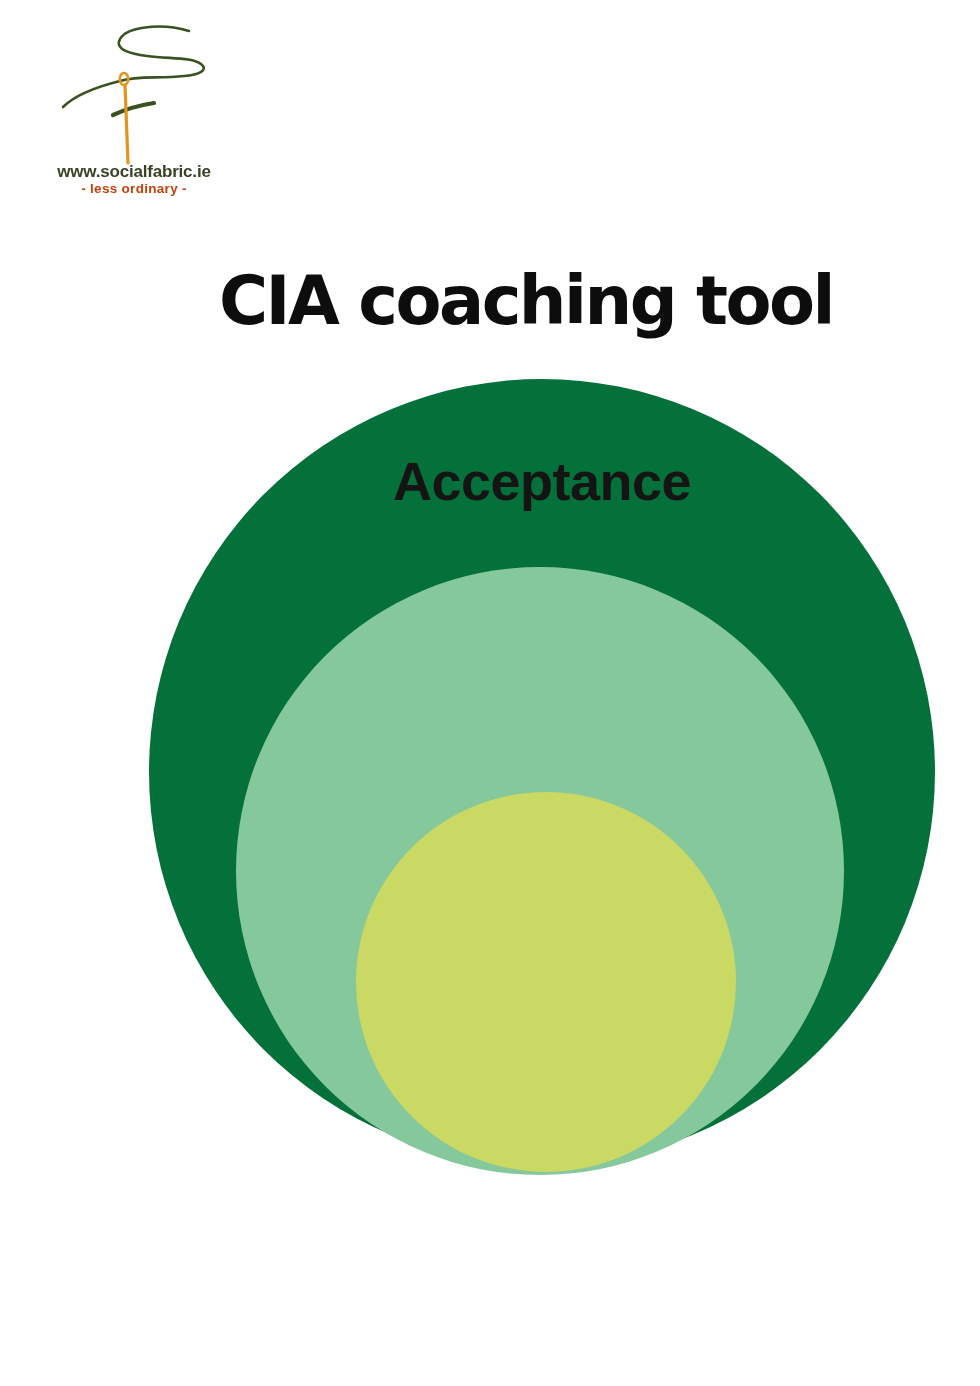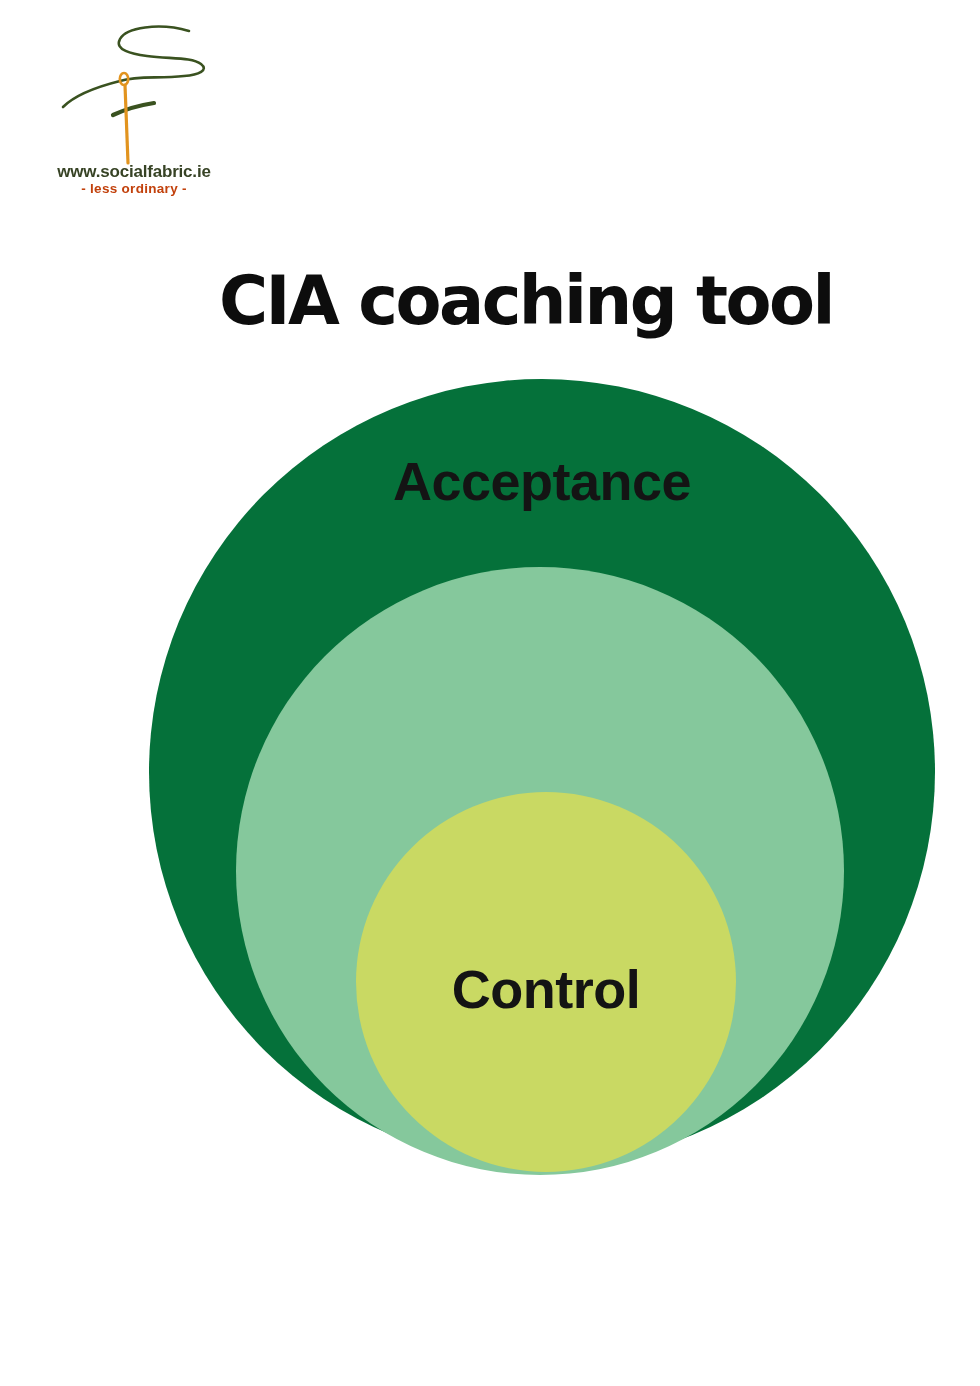--- a/index.html
+++ b/index.html
@@ -71,16 +71,15 @@
   </header>
 
   <h1 class="title">CIA coaching tool</h1>
 
   <div class="diagram">
     <div class="circle circle-acceptance" style="background-color: rgb(5, 113, 58);"></div>
     <div class="circle circle-influence" style="background-color: rgb(133, 200, 156);"></div>
     <div class="circle circle-control" style="background-color: rgb(201, 217, 99);"></div>
 
     <div class="ring-label label-acceptance" style="color: rgb(20, 20, 20);">Acceptance</div>
-    <div class="ring-label label-control" style="color: rgb(20, 20, 20);">Control</div>
   </div>
 
 </div>
 
 </body></html>

